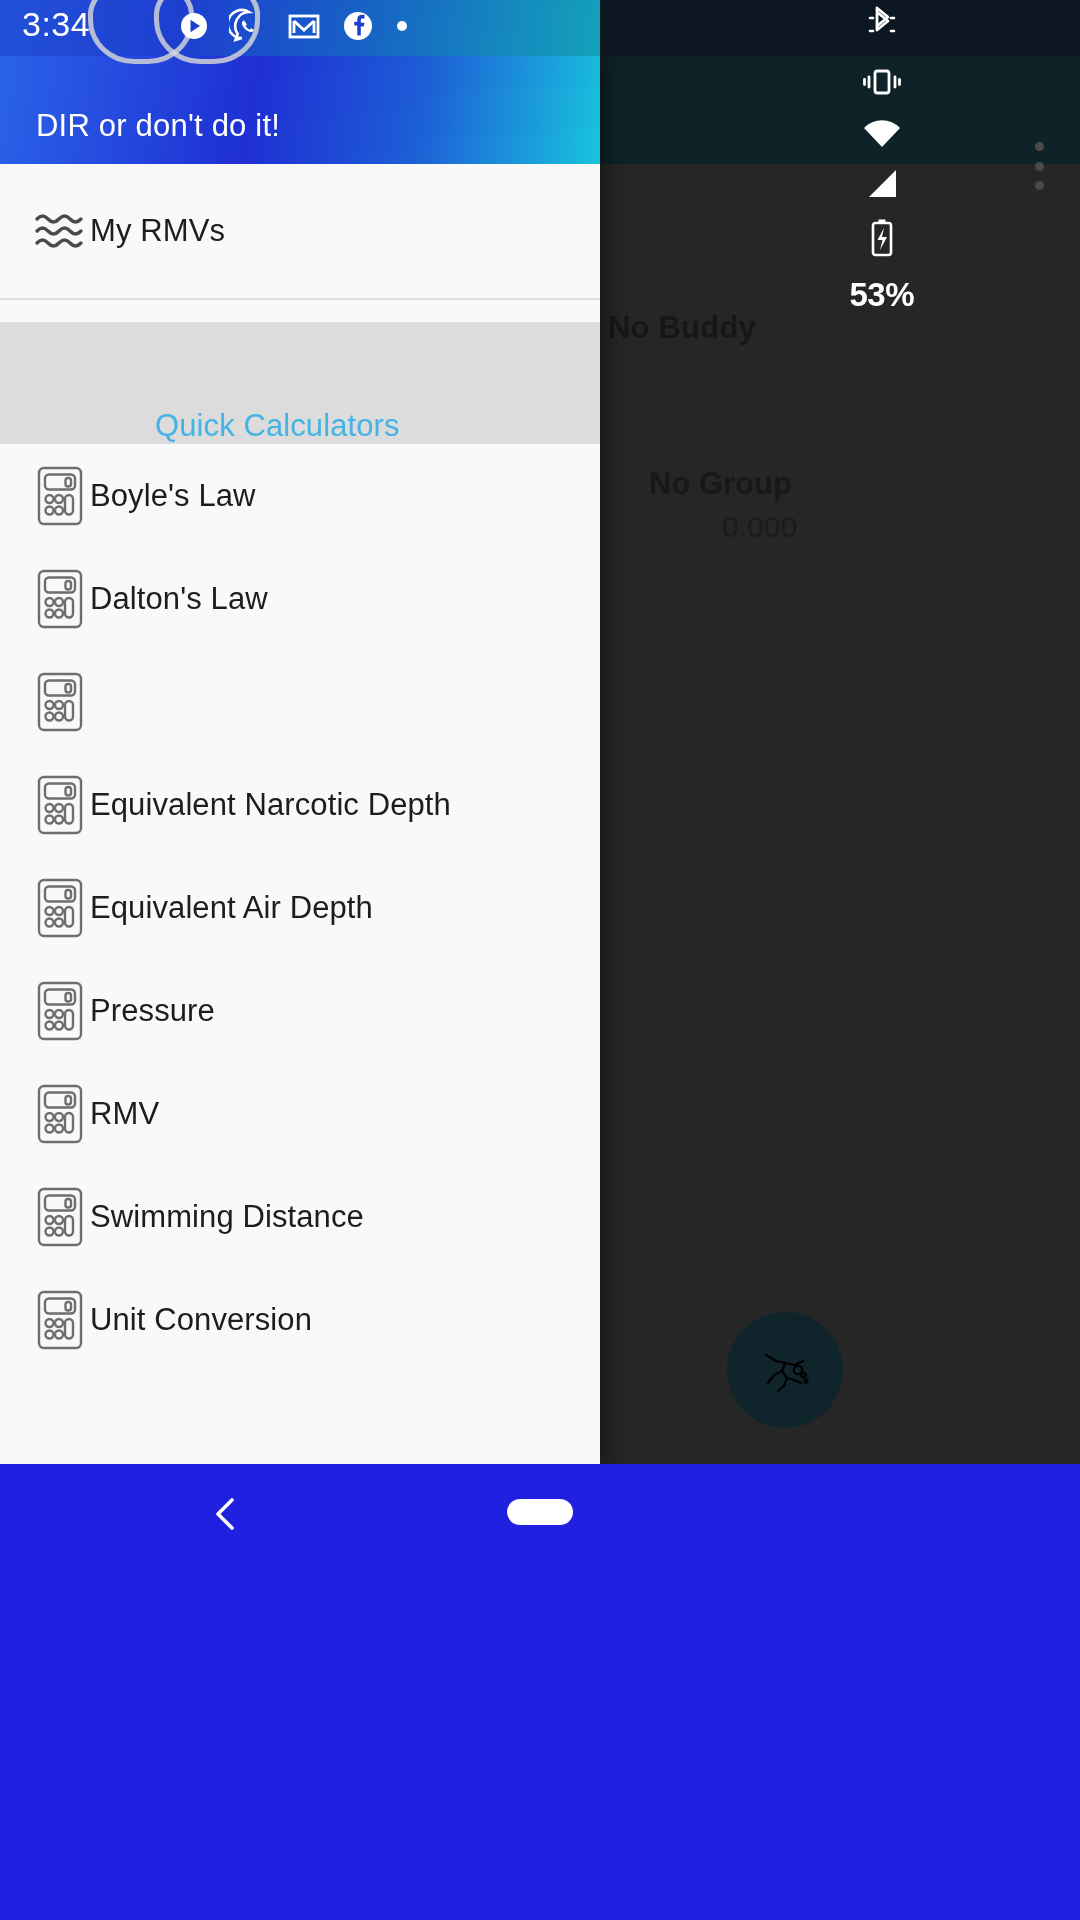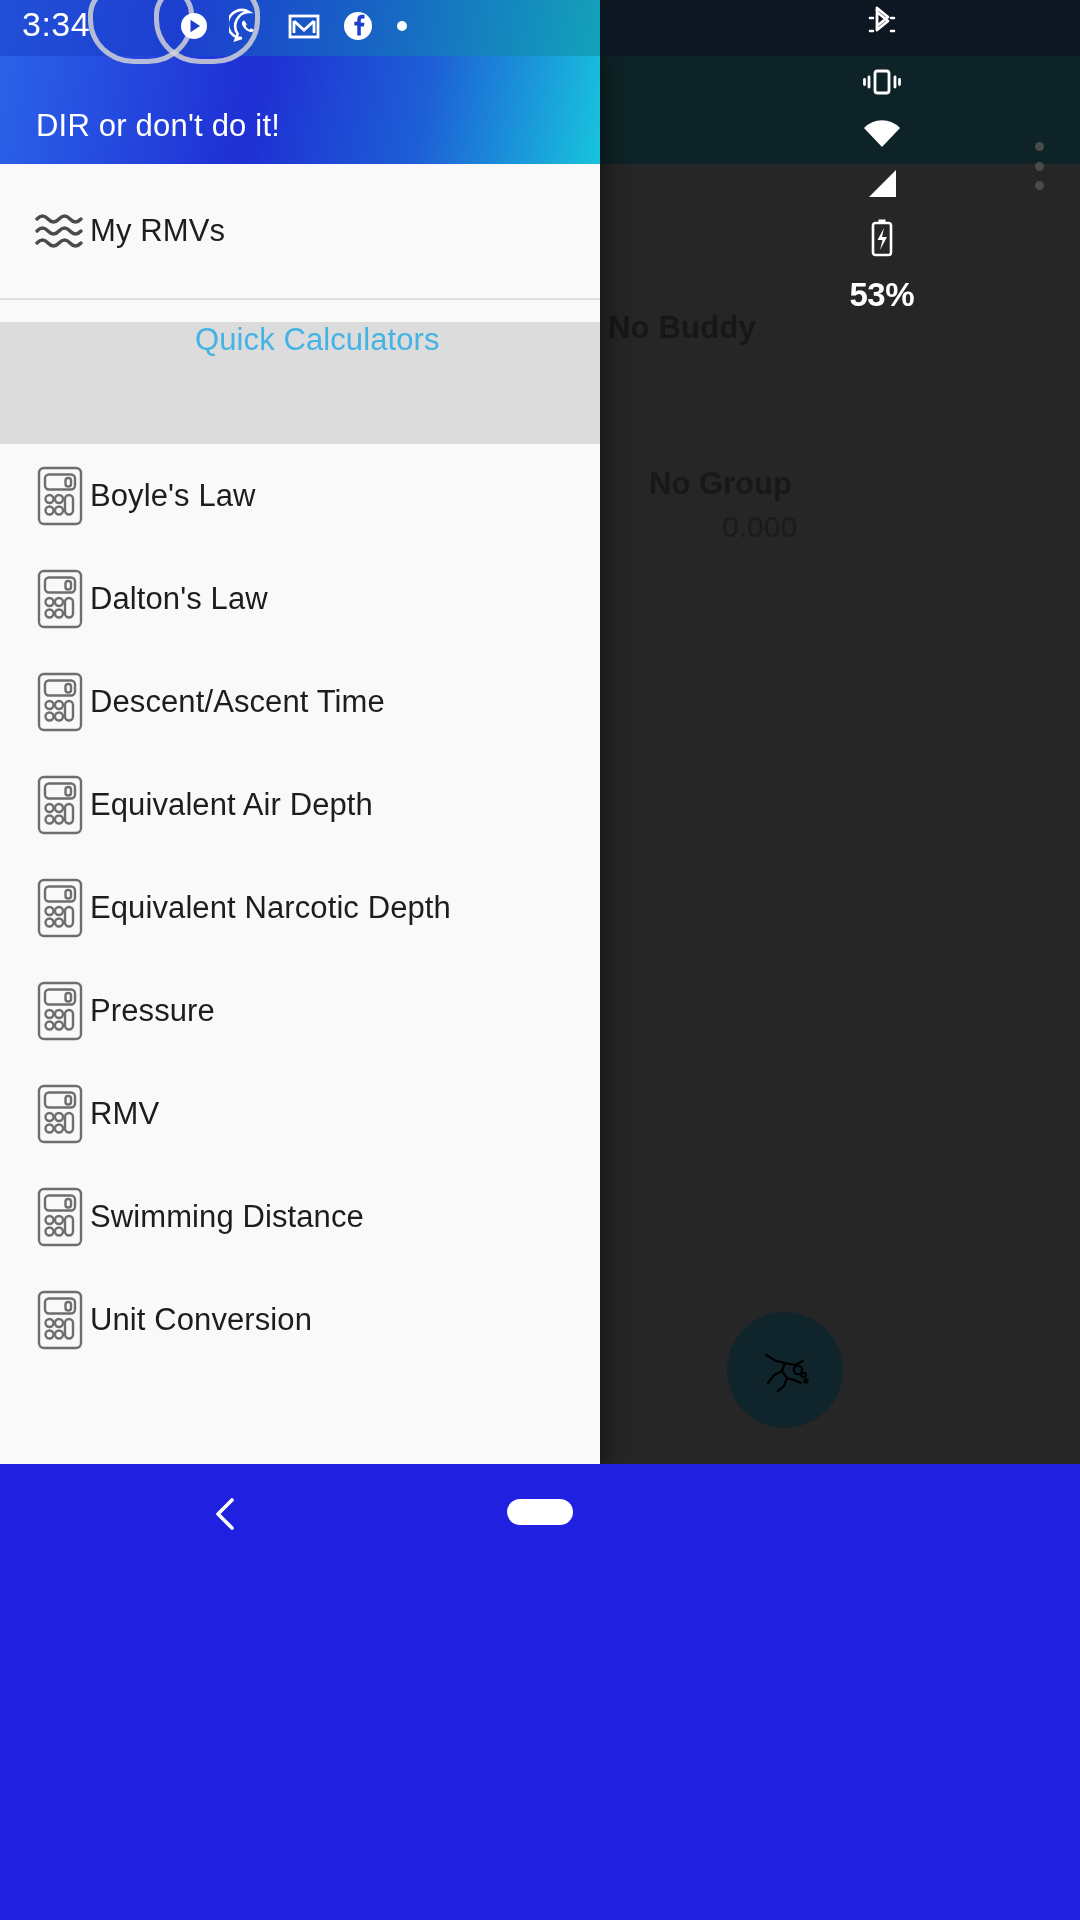--- a/index.html
+++ b/index.html
@@ -225,22 +225,21 @@
   }
   .gap-after-divider {
     height: 22px;
     background: #f9f9f9;
   }
 
   .section-header {
     height: 122px;
     background: #dcdcdc;
     display: flex;
-    align-items: flex-start;
-    padding-left: 40px;
+    align-items: flex-end;
   }
   .section-header .s-label {
     margin-left: 155px;
     font-size: 31px;
     color: #45b3e4;
     letter-spacing: 0.1px;
   }
 
   
   #navbar {
@@ -378,55 +377,54 @@
                   <rect x="9" y="9.5" width="30" height="15" rx="4"></rect>
                   <rect x="29.5" y="13" width="5.5" height="8.5" rx="2.6"></rect>
                   <circle cx="13.5" cy="34" r="4"></circle>
                   <circle cx="23" cy="34" r="4"></circle>
                   <circle cx="13.5" cy="45.5" r="4"></circle>
                   <circle cx="23" cy="45.5" r="4"></circle>
                   <rect x="29" y="30" width="8" height="19.5" rx="4"></rect>
                 </g>
               </svg>
             </div>
-            <div class="d-label">Descent/Ascent Time</div>
+          </div>
+          <div class="drawer-item">
+            <div class="d-icon">
+              <svg width="48" height="62" viewBox="0 0 48 62">
+                <g fill="none" stroke="#6e6e6e" stroke-width="2.4">
+                  <rect x="3" y="3" width="42" height="56" rx="5"></rect>
+                  <rect x="9" y="9.5" width="30" height="15" rx="4"></rect>
+                  <rect x="29.5" y="13" width="5.5" height="8.5" rx="2.6"></rect>
+                  <circle cx="13.5" cy="34" r="4"></circle>
+                  <circle cx="23" cy="34" r="4"></circle>
+                  <circle cx="13.5" cy="45.5" r="4"></circle>
+                  <circle cx="23" cy="45.5" r="4"></circle>
+                  <rect x="29" y="30" width="8" height="19.5" rx="4"></rect>
+                </g>
+              </svg>
+            </div>
+            <div class="d-label">Equivalent Narcotic Depth</div>
           </div>
           <div class="drawer-item">
             <div class="d-icon">
               <svg width="48" height="62" viewBox="0 0 48 62">
                 <g fill="none" stroke="#6e6e6e" stroke-width="2.4">
                   <rect x="3" y="3" width="42" height="56" rx="5"></rect>
                   <rect x="9" y="9.5" width="30" height="15" rx="4"></rect>
                   <rect x="29.5" y="13" width="5.5" height="8.5" rx="2.6"></rect>
                   <circle cx="13.5" cy="34" r="4"></circle>
                   <circle cx="23" cy="34" r="4"></circle>
                   <circle cx="13.5" cy="45.5" r="4"></circle>
                   <circle cx="23" cy="45.5" r="4"></circle>
                   <rect x="29" y="30" width="8" height="19.5" rx="4"></rect>
                 </g>
               </svg>
             </div>
             <div class="d-label">Equivalent Air Depth</div>
-          </div>
-          <div class="drawer-item">
-            <div class="d-icon">
-              <svg width="48" height="62" viewBox="0 0 48 62">
-                <g fill="none" stroke="#6e6e6e" stroke-width="2.4">
-                  <rect x="3" y="3" width="42" height="56" rx="5"></rect>
-                  <rect x="9" y="9.5" width="30" height="15" rx="4"></rect>
-                  <rect x="29.5" y="13" width="5.5" height="8.5" rx="2.6"></rect>
-                  <circle cx="13.5" cy="34" r="4"></circle>
-                  <circle cx="23" cy="34" r="4"></circle>
-                  <circle cx="13.5" cy="45.5" r="4"></circle>
-                  <circle cx="23" cy="45.5" r="4"></circle>
-                  <rect x="29" y="30" width="8" height="19.5" rx="4"></rect>
-                </g>
-              </svg>
-            </div>
-            <div class="d-label">Equivalent Narcotic Depth</div>
           </div>
           <div class="drawer-item">
             <div class="d-icon">
               <svg width="48" height="62" viewBox="0 0 48 62">
                 <g fill="none" stroke="#6e6e6e" stroke-width="2.4">
                   <rect x="3" y="3" width="42" height="56" rx="5"></rect>
                   <rect x="9" y="9.5" width="30" height="15" rx="4"></rect>
                   <rect x="29.5" y="13" width="5.5" height="8.5" rx="2.6"></rect>
                   <circle cx="13.5" cy="34" r="4"></circle>
                   <circle cx="23" cy="34" r="4"></circle>

